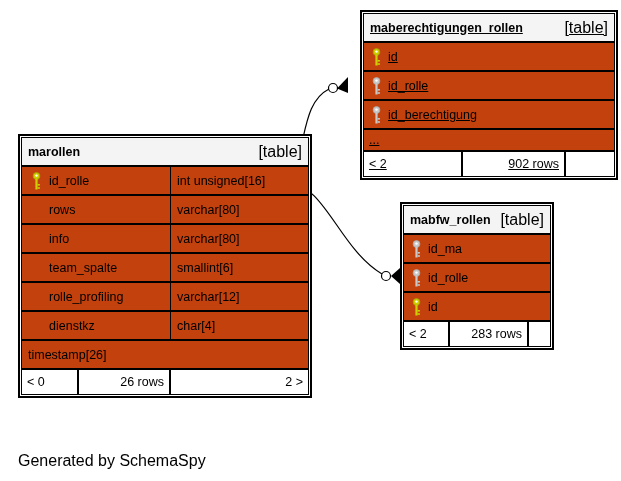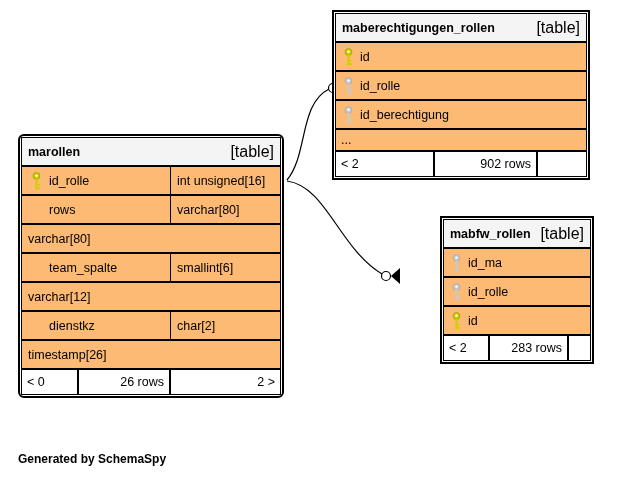--- a/index.html
+++ b/index.html
@@ -15,56 +15,56 @@
     border:2px solid #000; padding:1px; box-sizing:border-box;
   }
   .tbl-header {
     background:#f4f4f4; border:1px solid #000; box-sizing:border-box;
     display:flex; justify-content:space-between; align-items:center;
     padding:0 6px; height:29px;
   }
   .tbl-name { font-weight:bold; font-size:12.5px; }
   .tbl-badge { font-size:16px; font-weight:normal; }
   .tbl-row {
-    border:1px solid #000; box-sizing:border-box; background:#fdba74;
+    border:1px solid #000; box-sizing:border-box; background:#c2410c;
     display:flex; align-items:stretch; height:29px; font-size:12.5px;
   }
   .cell { display:flex; align-items:center; box-sizing:border-box; }
   .key-slot { width:17px; margin-left:10px; display:flex; align-items:center; }
   .name-cell { flex:0 0 149px; border-right:1px solid #000; }
   .type-cell { flex:1 1 auto; padding-left:6px; }
   .single-cell { flex:1 1 auto; }
   .ellipsis-row { height:22px; }
   .ellipsis-row .cell { padding-left:5px; }
 
   .tbl-footer { display:flex; height:26px; font-size:12.5px; }
   .ftr-cell {
     border:1px solid #000; box-sizing:border-box;
     display:flex; align-items:center; padding:0 5px;
   }
   .ftr-left   { justify-content:flex-start; }
   .ftr-right  { justify-content:flex-end; }
   .ftr-grow   { flex:1 1 auto; }
 
   
-  #tbl-marollen { left:18px; top:134px; width:266px;border-radius:6px; }
-  #tbl-maberechtigungen { left:332px; top:10px; width:258px; }
+  #tbl-marollen { left:18px; top:134px; width:294px; }
+  #tbl-maberechtigungen { left:360px; top:10px; width:258px;text-decoration:underline; }
   #tbl-maberechtigungen .key-slot { margin-left:8px; width:16px; }
-  #tbl-mabfw { left:400px; top:216px; width:154px;margin-left:40px; }
+  #tbl-mabfw { left:400px; top:202px; width:154px; }
   #tbl-mabfw .key-slot { margin-left:8px; width:16px; }
 
   #tbl-marollen .ftr-c1 { flex:0 0 57px; }
   #tbl-marollen .ftr-c2 { flex:0 0 92px; }
   #tbl-maberechtigungen .ftr-c1 { flex:0 0 99px; }
   #tbl-maberechtigungen .ftr-c2 { flex:0 0 103px; }
   #tbl-mabfw .ftr-c1 { flex:0 0 46px; }
   #tbl-mabfw .ftr-c2 { flex:0 0 79px; }
 
   .generator-note {
-    position:absolute; left:18px; top:452px; font-size:12px; color:#000;font-weight:bold;
+    position:absolute; left:18px; top:452px; font-size:16px; color:#000;
   }
 </style>
 </head>
 <body>
 
 <div class="canvas">
 
   <svg class="edge-layer" width="621" height="481" viewBox="0 0 621 481">
 
     <g>
@@ -162,38 +162,46 @@
     </div>
 
     <div class="tbl-row">
       <div class="cell name-cell">
           <span class="key-slot"></span>
           <span>rows</span>
         </div>
       <div class="cell type-cell">varchar[80]</div>
     </div>
     <div class="tbl-row">
+      <div class="cell name-cell">
+          <span class="key-slot"></span>
+          <span>info</span>
+        </div>
       <div class="cell type-cell">varchar[80]</div>
     </div>
     <div class="tbl-row">
       <div class="cell name-cell">
           <span class="key-slot"></span>
           <span>team_spalte</span>
         </div>
       <div class="cell type-cell">smallint[6]</div>
     </div>
     <div class="tbl-row">
+      <div class="cell name-cell">
+          <span class="key-slot"></span>
+          <span>rolle_profiling</span>
+        </div>
       <div class="cell type-cell">varchar[12]</div>
     </div>
     <div class="tbl-row">
       <div class="cell name-cell">
           <span class="key-slot"></span>
           <span>dienstkz</span>
         </div>
-      <div class="cell type-cell">char[2]</div>
+      <div class="cell type-cell">char[4]</div>
     </div>
     <div class="tbl-row">
       <div class="cell type-cell">timestamp[26]</div>
     </div>
 
     <div class="tbl-footer">
       <div class="ftr-cell ftr-left ftr-c1">&lt; 0</div>
       <div class="ftr-cell ftr-right ftr-c2">26 rows</div>
       <div class="ftr-cell ftr-right ftr-grow">2 &gt;</div>
     </div>

